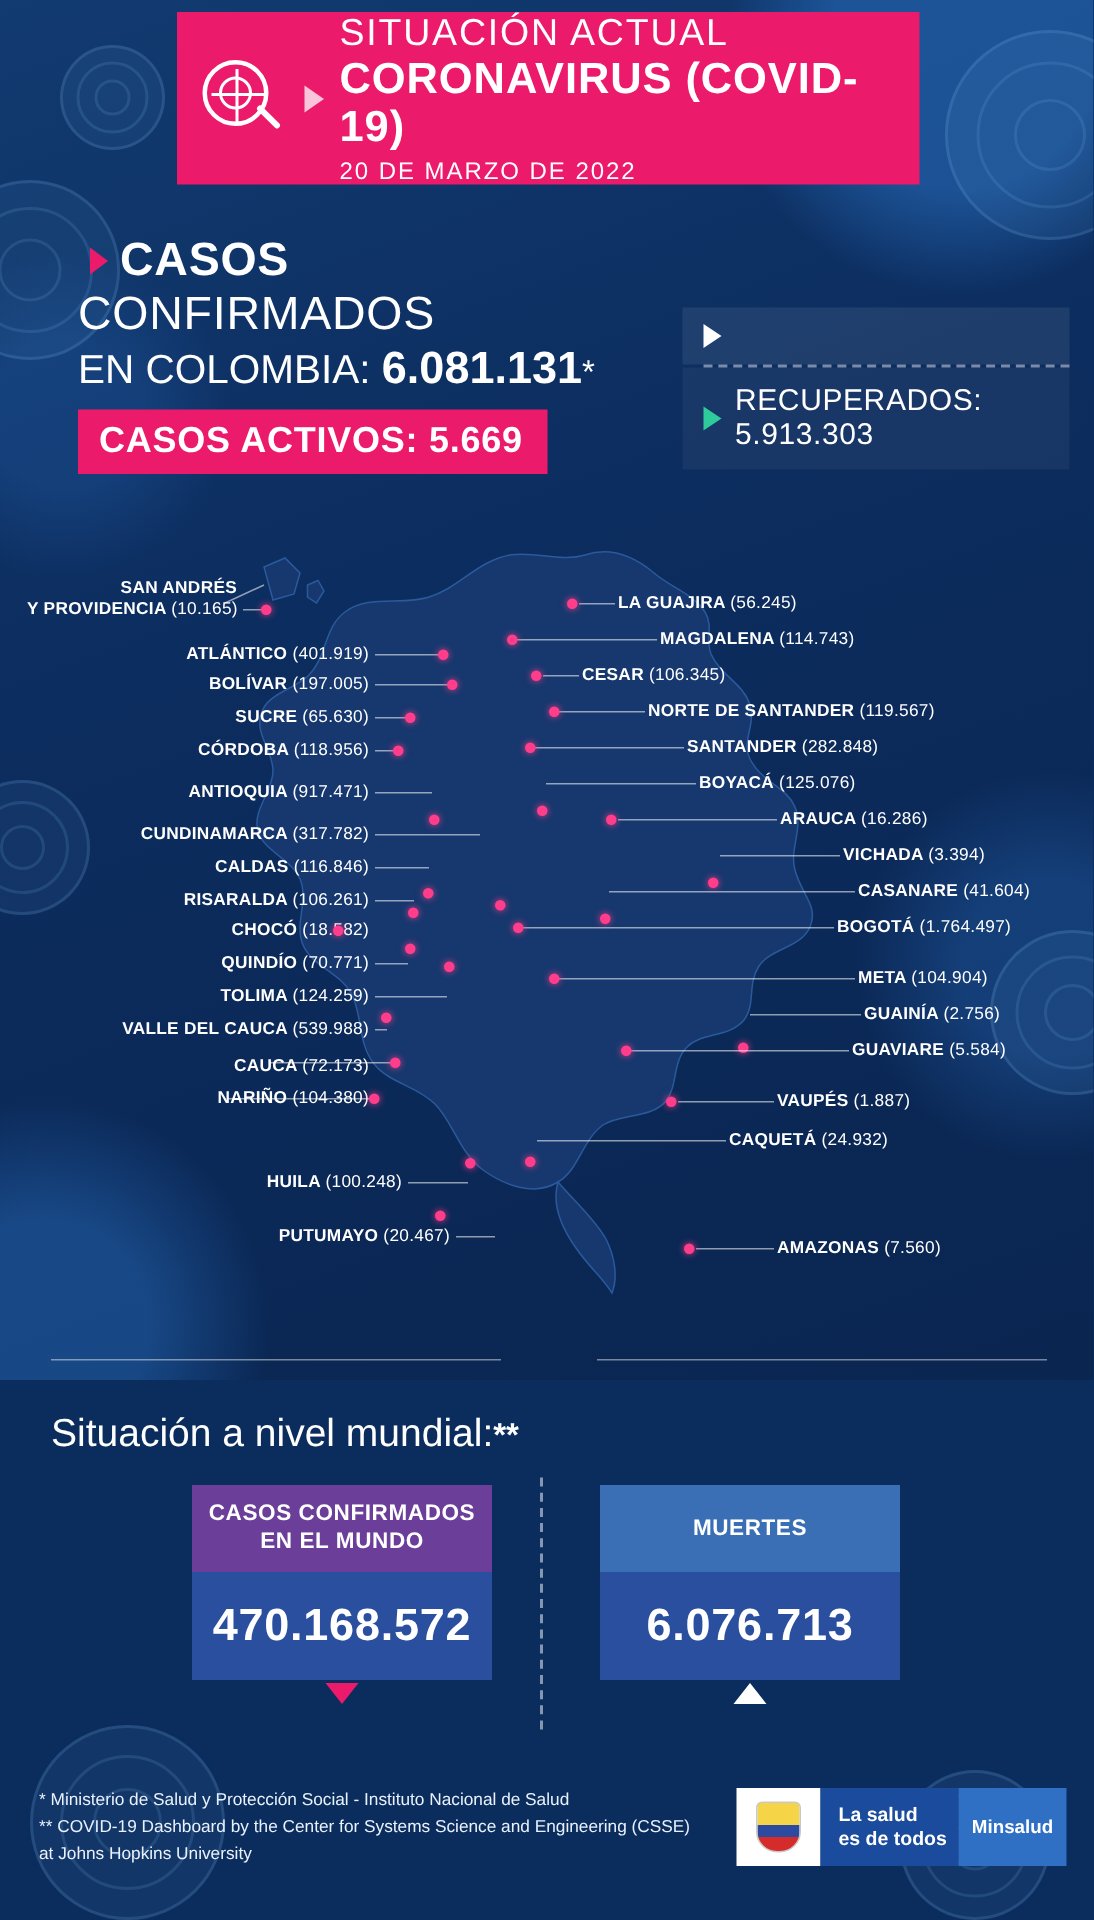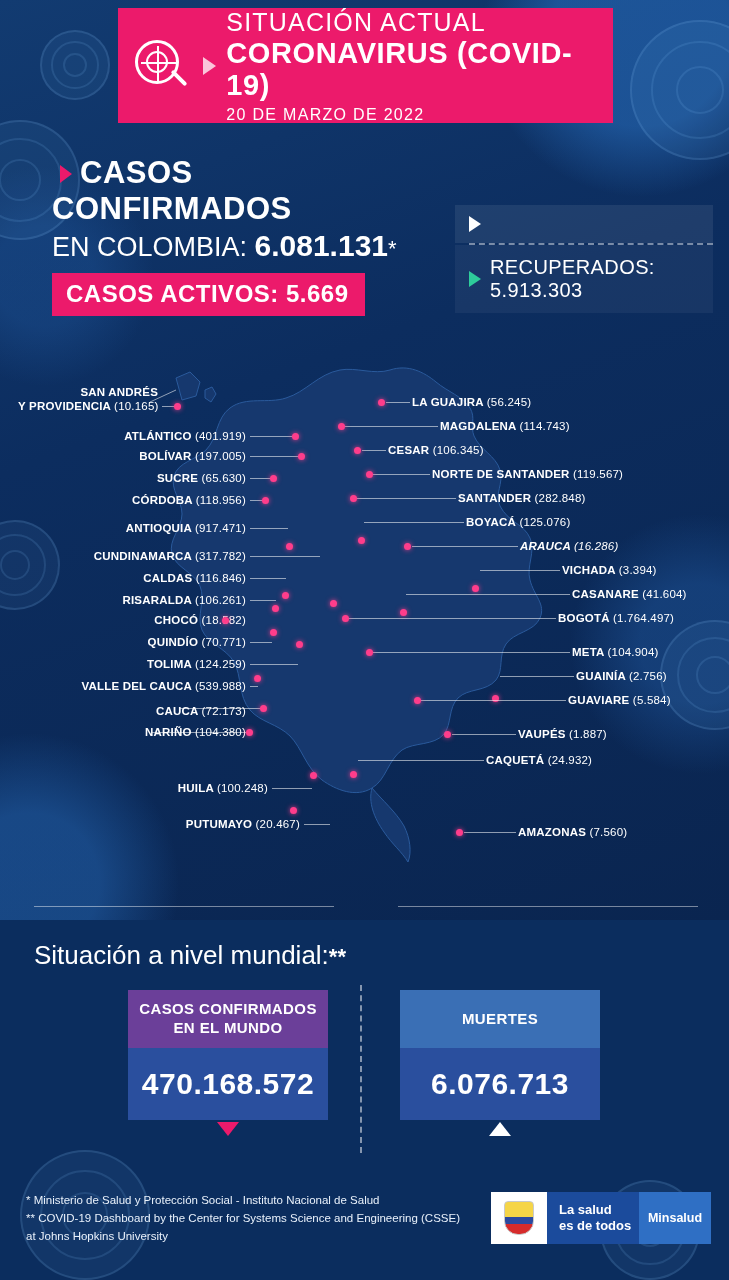--- a/index.html
+++ b/index.html
@@ -86,21 +86,21 @@
   .cases { position: absolute; left: 32px; top: 155px; }
   .cases-title-row { display: flex; align-items: flex-start; padding-left: 28px; }
   .pink-tri {
     width: 0; height: 0;
     border-left: 12px solid #ec1a6b;
     border-top: 9px solid transparent;
     border-bottom: 9px solid transparent;
     margin-top: 10px; margin-right: 8px;
   }
   .c-l1 { font-size: 31px; font-weight: 800; letter-spacing: .5px; }
-  .c-l2 { font-size: 31px; font-weight: 700; letter-spacing: .5px; margin-left: 20px; line-height: 1.15; }
+  .c-l2 { font-size: 31px; font-weight: 400; letter-spacing: .5px; margin-left: 20px; line-height: 1.15; }
   .c-l3 { font-size: 27px; font-weight: 400; margin-left: 20px; line-height: 1.25; }
   .c-l3 b { font-weight: 800; font-size: 30px; }
   .c-star { color: #fff; font-size: 22px; }
   .active-box {
     margin-left: 20px; margin-top: 9px;
     background: #ec1a6b;
     padding: 7px 16px 8px 14px;
     display: inline-block;
     font-size: 24px; font-weight: 800; letter-spacing: .5px;
   }
@@ -478,21 +478,21 @@
     <div class="leader" style="left:356px; top:138px; width:100px;"></div>
     <div class="dot" style="left:350px; top:135px;"></div>
 
     <div class="dept-label" style="left:466px; top:156px;">
       <span>BOYACÁ</span>
       <span class="num">(125.076)</span>
     </div>
     <div class="leader" style="left:364px; top:162px; width:100px;"></div>
     <div class="dot" style="left:358px; top:177px;"></div>
 
-    <div class="dept-label" style="left:520px; top:180px;font-style:italic;">
+    <div class="dept-label" style="left:520px; top:180px;">
       <span>ARAUCA</span>
       <span class="num">(16.286)</span>
     </div>
     <div class="leader" style="left:412px; top:186px; width:106px;"></div>
     <div class="dot" style="left:404px; top:183px;"></div>
 
     <div class="dept-label" style="left:562px; top:204px;">
       <span>VICHADA</span>
       <span class="num">(3.394)</span>
     </div>

